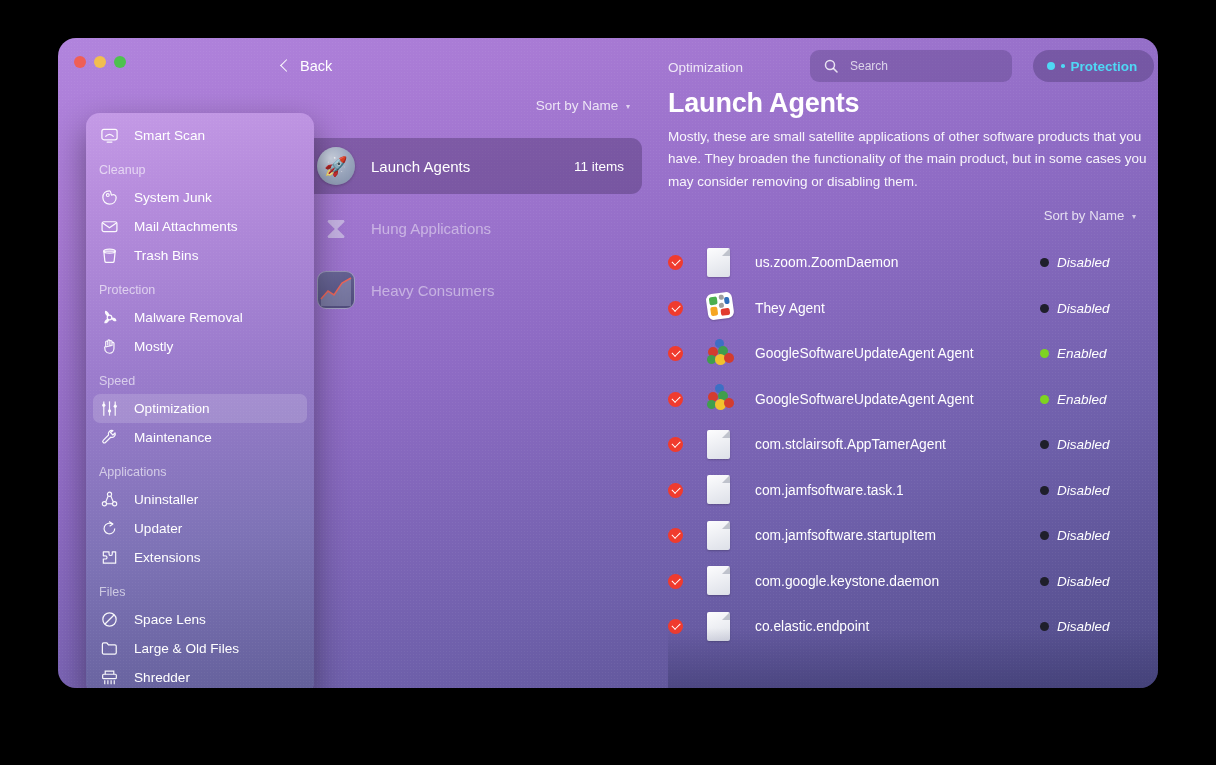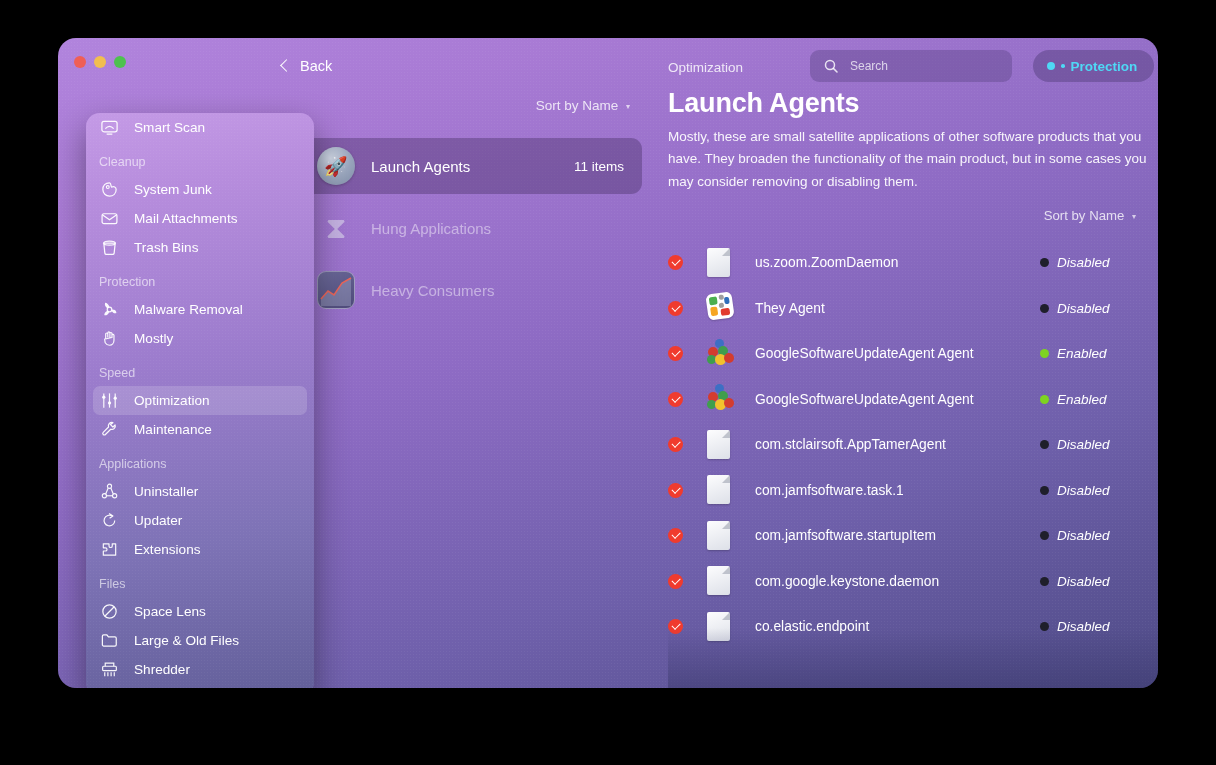--- a/index.html
+++ b/index.html
@@ -127,21 +127,21 @@
   .ring span{font-size:14.5px;color:#fff;font-weight:500;}
 
   
   .sidebar{position:absolute;left:28px;top:75px;width:228px;height:583px;border-radius:14px;
     overflow:hidden;z-index:20;
     background:linear-gradient(170deg,#c49ae6 0%,#b78ddd 14%,#9c7ccd 42%,#7e73b6 72%,#625f99 100%);
     box-shadow:0 14px 34px rgba(0,0,0,.40);}
   .sb-noise{position:absolute;inset:0;opacity:.05;pointer-events:none;
     background-image:radial-gradient(rgba(255,255,255,.9) .5px, transparent .6px);
     background-size:3px 3px;}
-  .sb-list{position:relative;}
+  .sb-list{position:relative;padding-top:8px;}
   .sb-head{padding:13px 0 6px 13px;font-size:12.5px;color:rgba(255,255,255,.62);}
   .sb-item{display:flex;align-items:center;height:29px;margin:0 7px;padding-left:6px;
     border-radius:7px;gap:14px;}
   .sb-item.sel{background:rgba(255,255,255,.16);}
   .sb-ic{width:21px;height:21px;flex:0 0 auto;display:flex;align-items:center;
     justify-content:center;color:rgba(255,255,255,.94);}
   .sb-lb{font-size:13.6px;color:#fff;}
 </style>
 </head>
 <body>

